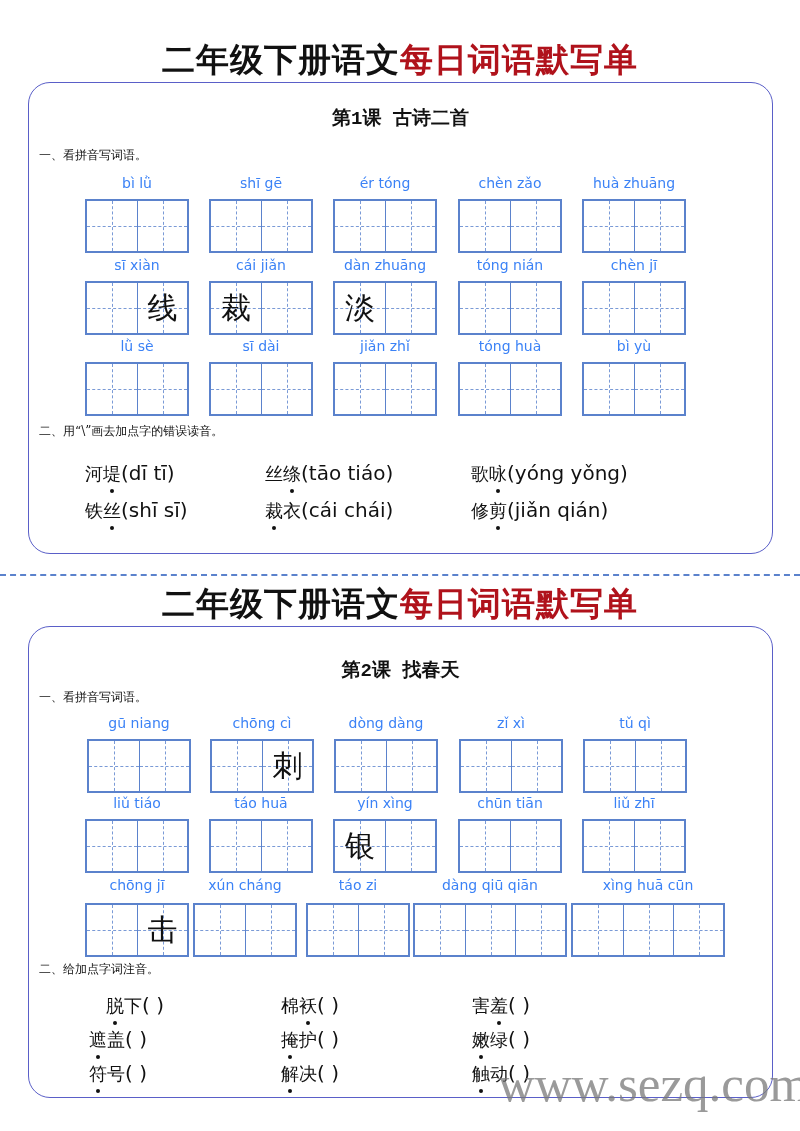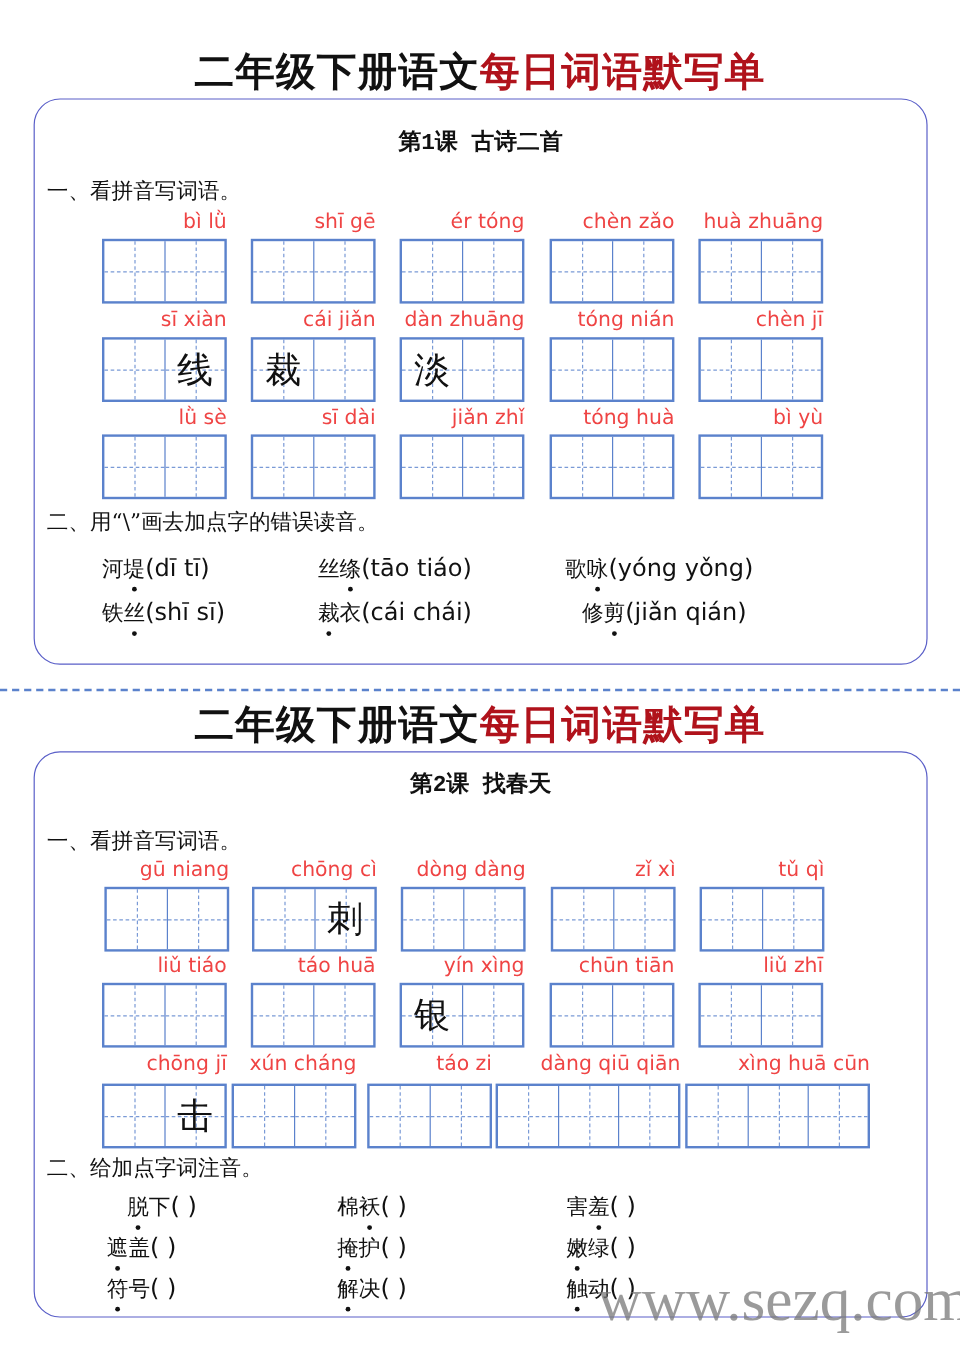--- a/index.html
+++ b/index.html
@@ -5,24 +5,24 @@
   * { box-sizing: border-box; margin: 0; padding: 0; }
   body { width: 800px; height: 1131px; background: #ffffff; position: relative; overflow: hidden;
          font-family: "DejaVu Sans", sans-serif; color: #111; }
   .title { position: absolute; left: 0; width: 800px; text-align: center; font-size: 33px; font-weight: bold;
            font-family: "DejaVu Serif", serif; letter-spacing: 1px; }
   .title .black { color: #111; }
   .title .red { color: #b0121b; }
   .panel { position: absolute; left: 28px; width: 745px; border: 1.5px solid #5a5fc8; border-radius: 22px; }
   .lesson { position: absolute; left: 0; width: 100%; text-align: center; font-size: 19px; font-weight: bold;
             font-family: Liberation Mono, monospace; }
-  .section { position: absolute; left: 10px; font-size: 18px; font-family: "DejaVu Serif", serif; }
+  .section { position: absolute; left: 10px; font-size: 12px; font-family: "DejaVu Serif", serif; }
   .item { position: absolute; }
-  .py { position: absolute; top: 0; left: 0; width: 100%; font-size: 17px; color: #ef4444; white-space: nowrap;
-        font-family: "DejaVu Sans", sans-serif; text-align: right; }
+  .py { position: absolute; top: 0; left: 0; width: 100%; font-size: 14px; color: #3b82f6; white-space: nowrap;
+        font-family: "DejaVu Sans", sans-serif; text-align: center; }
   .grid { position: absolute; display: flex; border: 2px solid #5b82cc; }
   .cell { width: 50px; height: 50px; position: relative; border-left: 1.5px solid #5b82cc; }
   .cell:first-child { border-left: none; }
   .cell::before { content: ""; position: absolute; left: 50%; top: 0; bottom: 0; border-left: 1px dashed #7a9ad6; }
   .cell::after { content: ""; position: absolute; top: 50%; left: 0; right: 0; border-top: 1px dashed #7a9ad6; }
   .cell span { position: absolute; inset: 0; display: flex; align-items: center; justify-content: center;
                font-size: 30px; font-family: "DejaVu Serif", serif; z-index: 2; color: #111; }
   .q { position: absolute; font-size: 18px; font-family: "DejaVu Serif", serif; white-space: nowrap; }
   .dot { position: relative; display: inline-block; }
   .dot::after { content: ""; position: absolute; left: 50%; bottom: -7px; width: 4px; height: 4px; margin-left: -2px;
@@ -221,33 +221,33 @@
   </div>
   <div class="q" style="left:442px;top:378px;">
     <span>歌</span><span class="dot">咏</span><span></span><span class="p">(yóng   yǒng)</span>
   </div>
   <div class="q" style="left:56px;top:415px;">
     <span>铁</span><span class="dot">丝</span><span></span><span class="p">(shī   sī)</span>
   </div>
   <div class="q" style="left:236px;top:415px;">
     <span></span><span class="dot">裁</span><span>衣</span><span class="p">(cái   chái)</span>
   </div>
-  <div class="q" style="left:442px;top:415px;margin-left:14px;">
+  <div class="q" style="left:442px;top:415px;">
     <span>修</span><span class="dot">剪</span><span></span><span class="p">(jiǎn   qián)</span>
   </div>
 </div>
 
 <div class="divider"></div>
 
 <div class="title" style="top:582px;">
   <span class="black">二年级下册语文</span><span class="red">每日词语默写单</span>
 </div>
 
 <div class="panel" style="top:626px;height:472px;">
-  <div class="lesson" style="top:13px;">第2课  找春天</div>
+  <div class="lesson" style="top:30px;">第2课  找春天</div>
   <div class="section" style="top:62px;">一、看拼音写词语。</div>
 
   <div class="item" style="left:58px;top:88px;width:104px;">
     <div class="py">gū niang</div>
     <div class="grid" style="top:24px;left:0;">
       <div class="cell">
           <span></span>
         </div>
       <div class="cell">
           <span></span>

